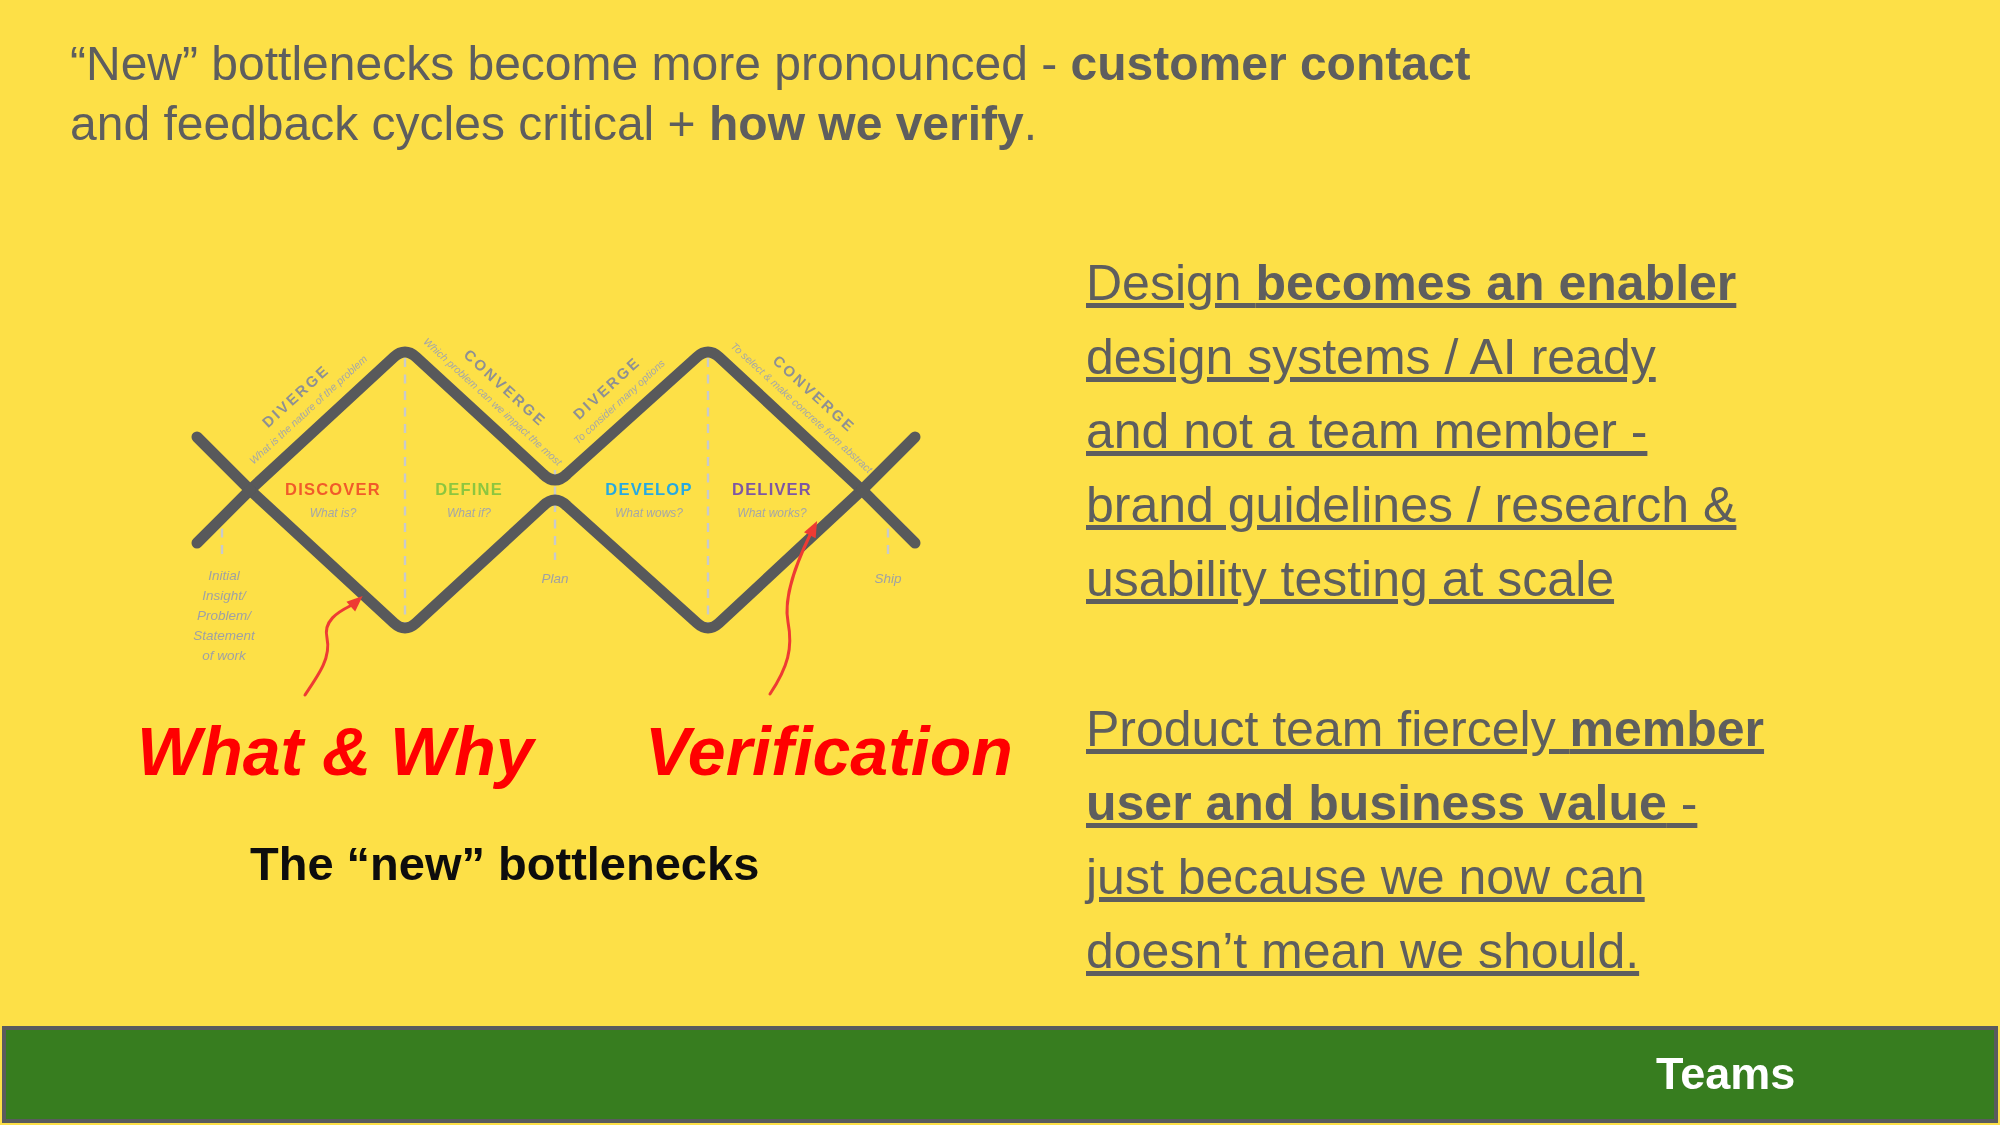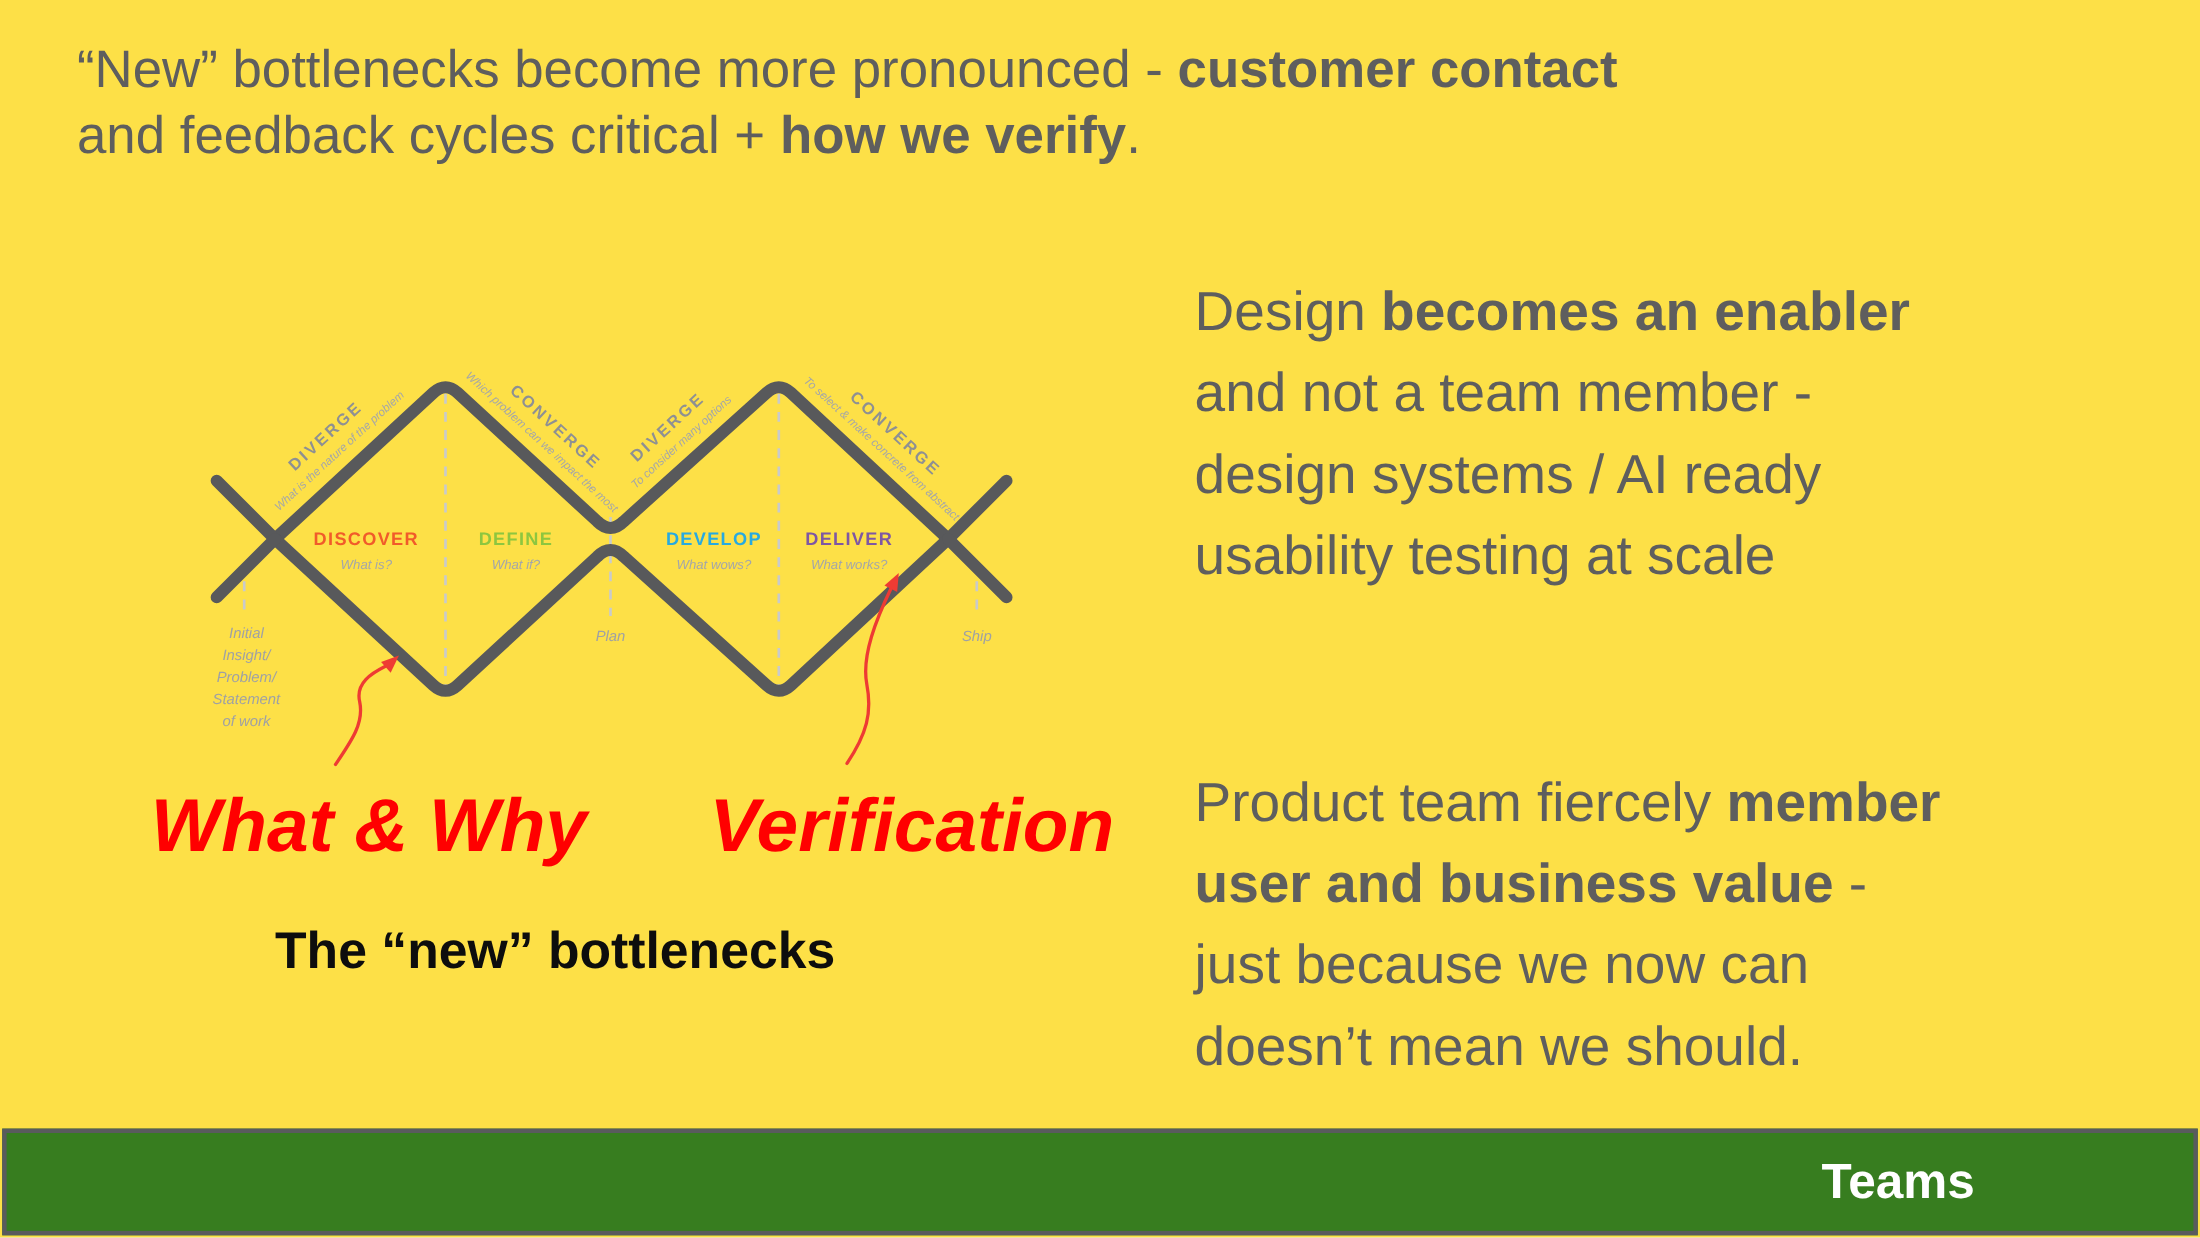--- a/index.html
+++ b/index.html
@@ -20,21 +20,21 @@
   .ms{font-size:13.5px;font-style:italic;fill:#9fa1a4;text-anchor:middle;}
   
   .ann{position:absolute;top:712px;font-size:68px;font-weight:bold;color:#ff0000;white-space:nowrap;font-style:italic;}
   .ann-left{left:137px;}
   .ann-right{left:645px;text-align:center;}
   
   .caption{position:absolute;left:250px;top:836px;width:580px;
     font-size:47px;font-weight:bold;color:#0d0d0d;white-space:nowrap;}
   
   .rightcol{position:absolute;left:1086px;top:0;width:820px;color:#5e5e5e;}
-  .para{position:absolute;left:0;font-size:50px;line-height:74px;white-space:nowrap;}
+  .para{position:absolute;left:0;font-size:50px;line-height:74px;white-space:nowrap;text-decoration:underline;}
   .para-design{top:246px;}
   .para-product{top:692px;}
   
   .footer{position:absolute;left:2px;right:2px;top:1026px;bottom:2px;
     background:#377d1f;border:4px solid #595b5d;box-sizing:border-box;text-decoration:underline;}
   .footer-label{position:absolute;left:1650px;top:50%;transform:translateY(-52%);
     font-size:45px;font-weight:bold;color:#ffffff;}
 </style>
 </head>
 <body>
@@ -110,22 +110,23 @@
   </svg>
 
   <div class="ann ann-left">What &amp; Why</div>
   <div class="ann ann-right">Verification</div>
 
   <div class="caption">The “new” bottlenecks</div>
 
   <div class="rightcol">
     <div class="para para-design">
       <div class="pline"><span>Design </span><span class="b">becomes an enabler</span></div>
+      <div class="pline">design systems / AI ready</div>
       <div class="pline">and not a team member -</div>
-      <div class="pline">design systems / AI ready</div>
+      <div class="pline">brand guidelines / research &amp;</div>
       <div class="pline">usability testing at scale</div>
     </div>
     <div class="para para-product">
       <div class="pline"><span>Product team fiercely </span><span class="b">member</span></div>
       <div class="pline"><span class="b">user and business value</span><span> -</span></div>
       <div class="pline">just because we now can</div>
       <div class="pline">doesn’t mean we should.</div>
     </div>
   </div>
 

